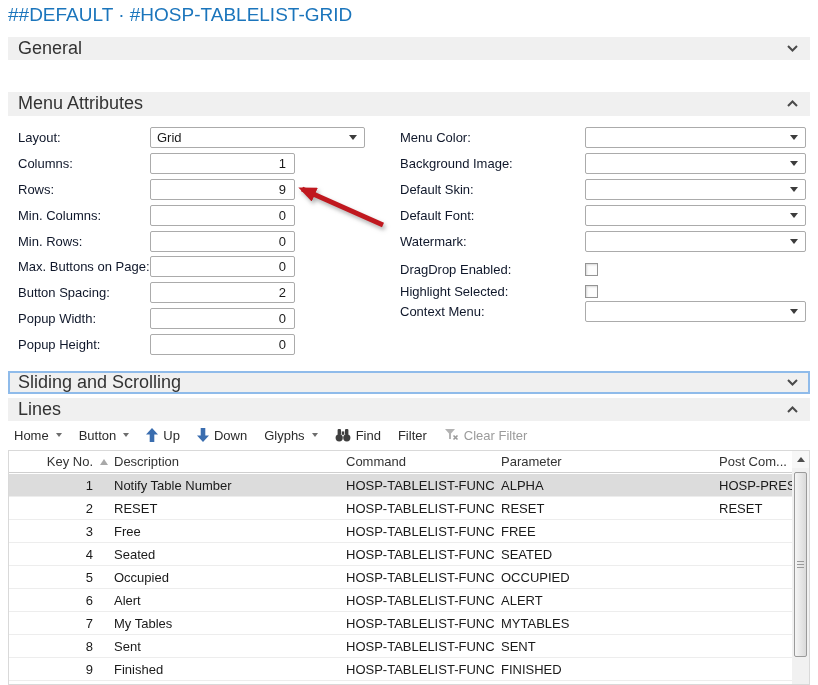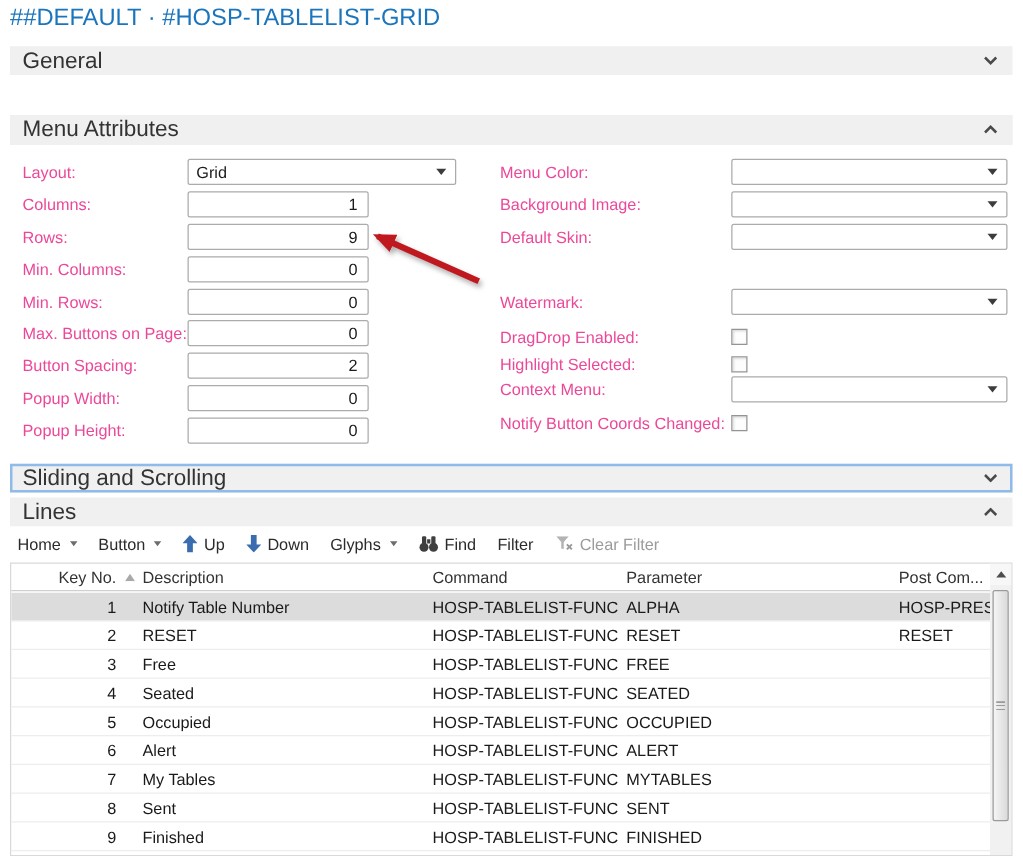--- a/index.html
+++ b/index.html
@@ -19,21 +19,21 @@
   .sec-preview { top:65px;margin-top:28px; }
   .sec-menu-attributes { top:92px; }
   .sec-sliding { top:371px; border:2px solid #8fbbea; padding:0 10px 0 8px; }
   .sec-lines { top:398px; }
 
   
   .form-panel { position:absolute; top:115px; left:0; width:818px; height:256px; }
   .field { position:absolute; display:flex; align-items:center; height:21px; }
   .field.left-col { left:18px; }
   .field.right-col { left:400px; }
-  .flabel { font-size:13px; color:#ec4899; }
+  .flabel { font-size:13px; color:#0f172a; }
   .left-col .flabel { width:132px; }
   .right-col .flabel { width:185px; }
   .dropdown { height:21px; background:#fff; border:1px solid #ababab; border-radius:2px;
               display:flex; align-items:center; justify-content:space-between;
               padding:0 7px 0 6px; font-size:13px; color:#1a1a1a; }
   .dd-215 { width:215px; }
   .dd-221 { width:221px; }
   .caret-dn { width:0; height:0; border-left:4px solid transparent; border-right:4px solid transparent;
               border-top:5px solid #3c3c3c; }
   .numinput { width:145px; height:21px; border:1px solid #ababab; border-radius:2px;
@@ -172,20 +172,27 @@
         <span class="caret-dn"></span>
       </div>
     </div>
     <div class="field right-col" style="top:64px">
       <span class="flabel">Default Skin:</span>
       <div class="dropdown dd-221">
         <span></span>
         <span class="caret-dn"></span>
       </div>
     </div>
+    <div class="field right-col" style="top:90px">
+      <span class="flabel">Default Font:</span>
+      <div class="dropdown dd-221">
+        <span></span>
+        <span class="caret-dn"></span>
+      </div>
+    </div>
     <div class="field right-col" style="top:116px">
       <span class="flabel">Watermark:</span>
       <div class="dropdown dd-221">
         <span></span>
         <span class="caret-dn"></span>
       </div>
     </div>
     <div class="field right-col" style="top:144px">
       <span class="flabel">DragDrop Enabled:</span>
       <div class="checkbox"></div>
@@ -193,24 +200,20 @@
     <div class="field right-col" style="top:166px">
       <span class="flabel">Highlight Selected:</span>
       <div class="checkbox"></div>
     </div>
     <div class="field right-col" style="top:186px">
       <span class="flabel">Context Menu:</span>
       <div class="dropdown dd-221">
         <span></span>
         <span class="caret-dn"></span>
       </div>
-    </div>
-    <div class="field right-col" style="top:213px">
-      <span class="flabel">Notify Button Coords Changed:</span>
-      <div class="checkbox"></div>
     </div>
   </div>
 
   <svg class="annot-svg" viewBox="0 0 818 685">
     <defs>
       <marker id="ah" markerUnits="userSpaceOnUse" markerWidth="18" markerHeight="15" refX="14" refY="7.5" orient="auto">
         <path d="M0,0 L18,7.5 L0,15 Z" fill="#c0181f"></path>
       </marker>
     </defs>
     <g style="filter:drop-shadow(2px 3px 2px rgba(110,110,110,0.55))">

